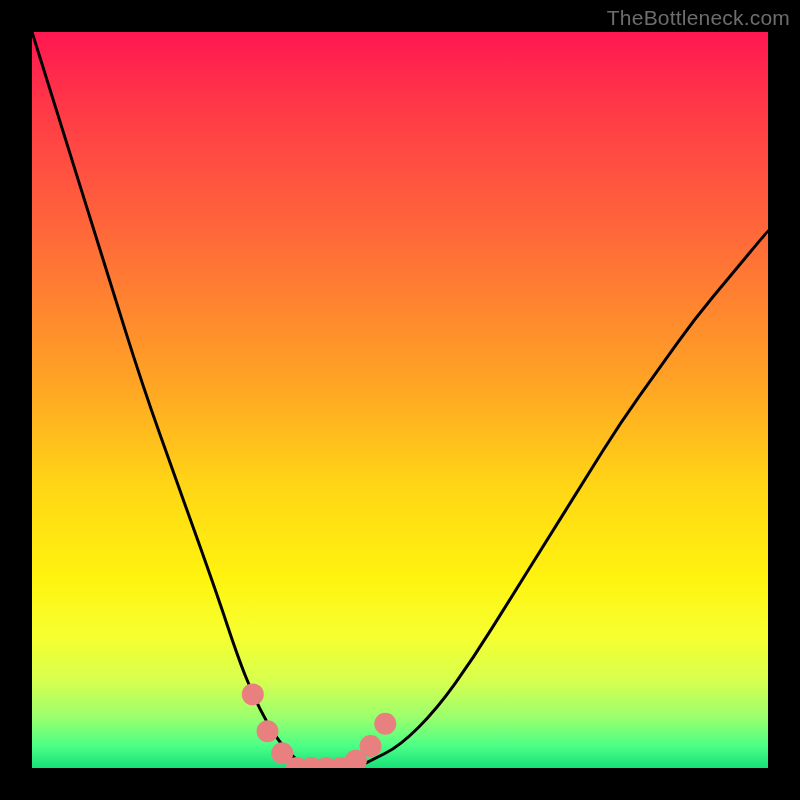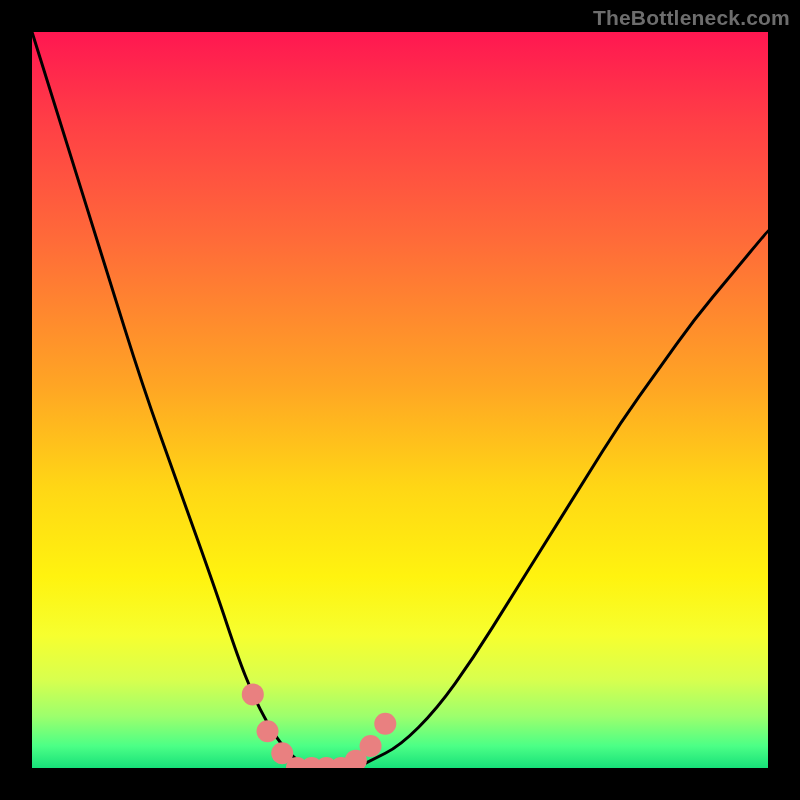--- a/index.html
+++ b/index.html
@@ -11,21 +11,20 @@
     background: #000;
     font-family: Arial, Helvetica, sans-serif;
   }
   .frame {
     position: absolute;
     left: 0;
     top: 0;
     width: 800px;
     height: 800px;
     background: #000;
-    font-weight: bold;
   }
   .plot {
     position: absolute;
     left: 32px;
     top: 32px;
     width: 736px;
     height: 736px;
     
     background: linear-gradient(
       to bottom,

